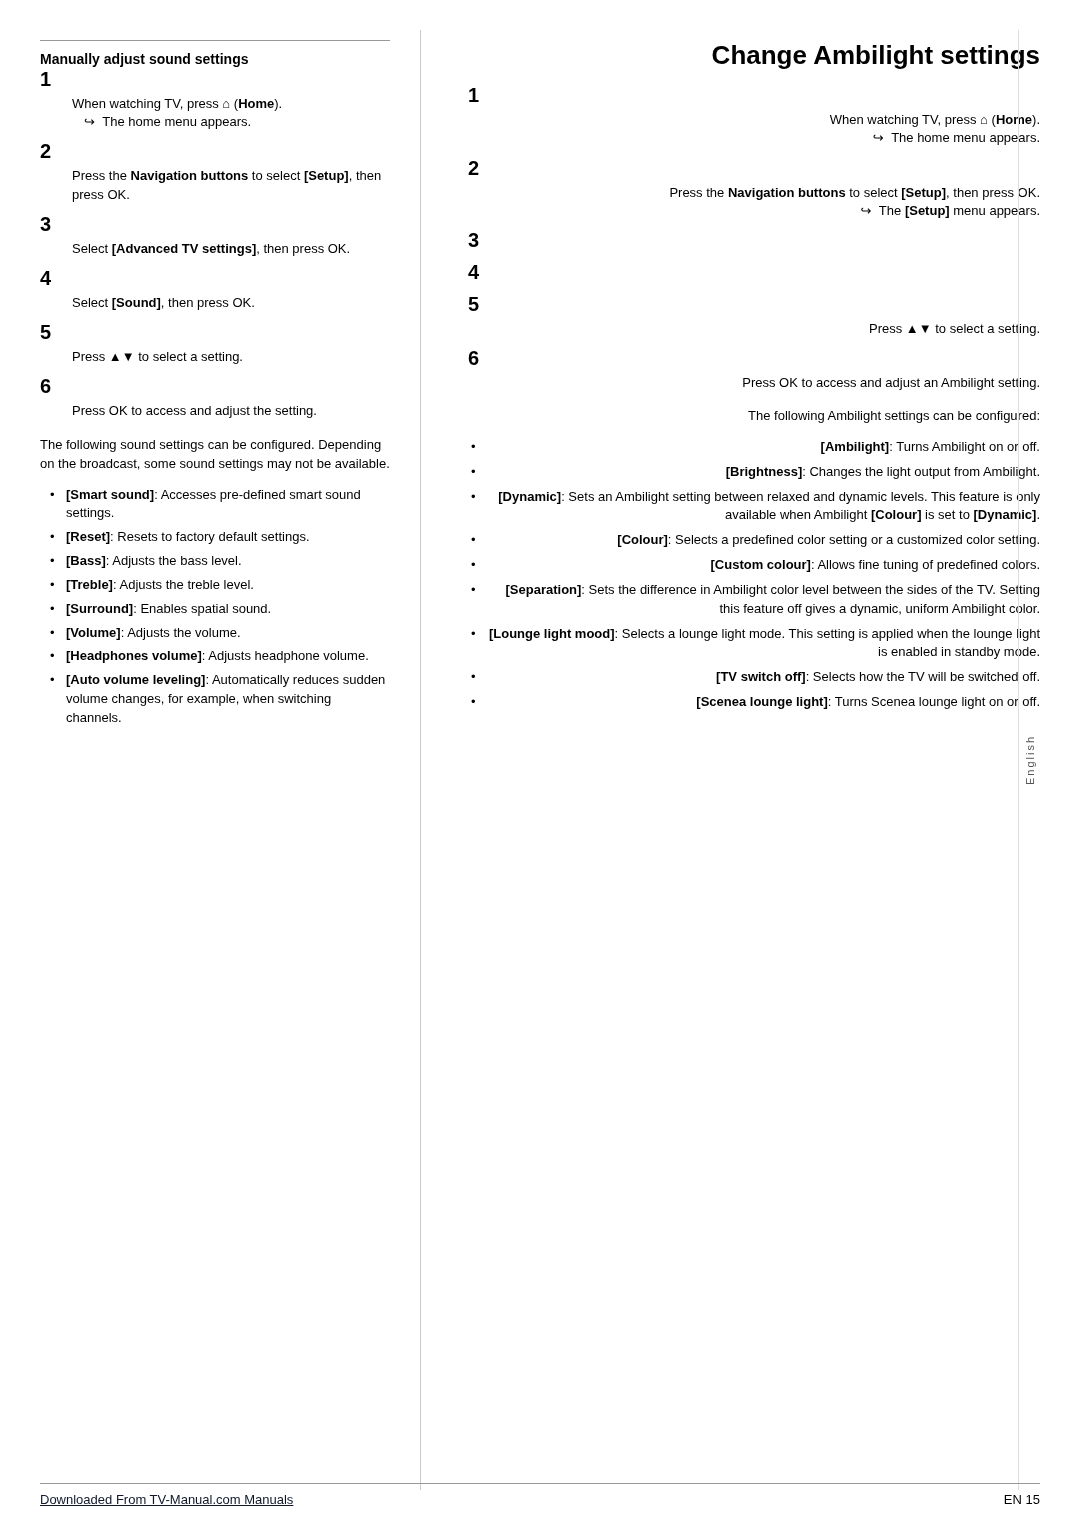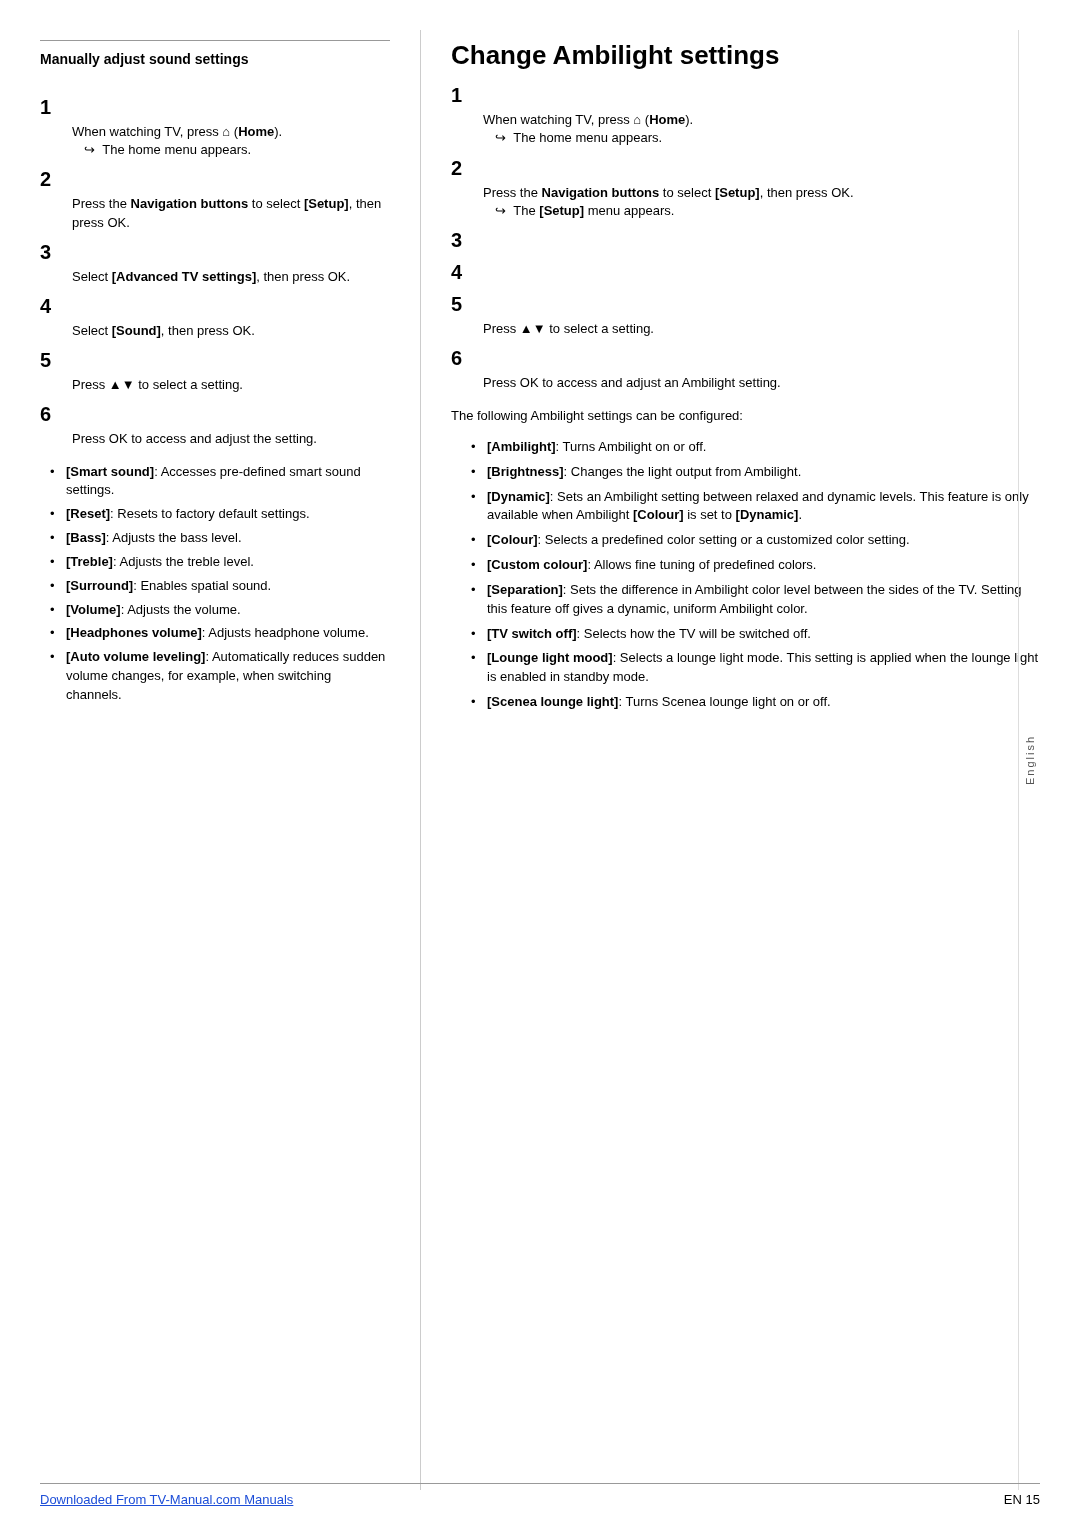--- a/index.html
+++ b/index.html
@@ -26,33 +26,34 @@
       width: 380px;
       padding-right: 30px;
       padding-top: 10px;
     }
 
     .right-column {
       flex: 1;
       padding-left: 30px;
       border-left: 1px solid #ccc;
       padding-top: 10px;
+      text-align: right;
     }
 
     
     .top-divider {
       border-top: 1px solid #999;
       margin-bottom: 10px;
     }
 
     
     .section-title {
       font-size: 14px;
       font-weight: bold;
-      margin-bottom: 28px;
+      margin-bottom: 0;
     }
 
     .big-title {
       font-size: 26px;
       font-weight: bold;
       margin-bottom: 12px;
       line-height: 1.2;
     }
 
     
@@ -125,21 +126,21 @@
       left: 40px;
       right: 40px;
       display: flex;
       justify-content: space-between;
       align-items: center;
       border-top: 1px solid #999;
       padding-top: 8px;
     }
 
     .footer-link {
-      color: #1d4ed8;
+      color: #0f172a;
       text-decoration: underline;
       font-size: 13px;
     }
 
     .footer-page {
       font-size: 13px;
       margin-left: 8px;
     }
 
     
@@ -230,20 +231,23 @@
       </li>
 
       <li class="step-item">
         <span class="step-number">6</span>
         <span class="step-content">
           Press OK to access and adjust the setting.
         </span>
       </li>
     </ol>
 
+    <p class="intro-text">
+      The following sound settings can be configured. Depending on the broadcast, some sound settings may not be available.
+    </p>
 
     <ul class="bullet-list">
       <li><strong>[Smart sound]</strong>: Accesses pre-defined smart sound settings.</li>
       <li><strong>[Reset]</strong>: Resets to factory default settings.</li>
       <li><strong>[Bass]</strong>: Adjusts the bass level.</li>
       <li><strong>[Treble]</strong>: Adjusts the treble level.</li>
       <li><strong>[Surround]</strong>: Enables spatial sound.</li>
       <li><strong>[Volume]</strong>: Adjusts the volume.</li>
       <li><strong>[Headphones volume]</strong>: Adjusts headphone volume.</li>
       <li><strong>[Auto volume leveling]</strong>: Automatically reduces sudden volume changes, for example, when switching channels.</li>
@@ -299,22 +303,22 @@
       The following Ambilight settings can be configured:
     </p>
 
     <ul class="nested-bullets">
       <li><strong>[Ambilight]</strong>: Turns Ambilight on or off.</li>
       <li><strong>[Brightness]</strong>: Changes the light output from Ambilight.</li>
       <li><strong>[Dynamic]</strong>: Sets an Ambilight setting between relaxed and dynamic levels. This feature is only available when Ambilight <strong>[Colour]</strong> is set to <strong>[Dynamic]</strong>.</li>
       <li><strong>[Colour]</strong>: Selects a predefined color setting or a customized color setting.</li>
       <li><strong>[Custom colour]</strong>: Allows fine tuning of predefined colors.</li>
       <li><strong>[Separation]</strong>: Sets the difference in Ambilight color level between the sides of the TV. Setting this feature off gives a dynamic, uniform Ambilight color.</li>
+      <li><strong>[Lounge light mood]</strong>: Selects a lounge light mode. This setting is applied when the lounge light is enabled in standby mode.</li>
       <li><strong>[TV switch off]</strong>: Selects how the TV will be switched off.</li>
-      <li><strong>[Lounge light mood]</strong>: Selects a lounge light mode. This setting is applied when the lounge light is enabled in standby mode.</li>
       <li><strong>[Scenea lounge light]</strong>: Turns Scenea lounge light on or off.</li>
     </ul>
   </div>
 
   <div class="vertical-sidebar">
     <span class="vertical-text">English</span>
   </div>
 </div>
 
 <div class="footer">

